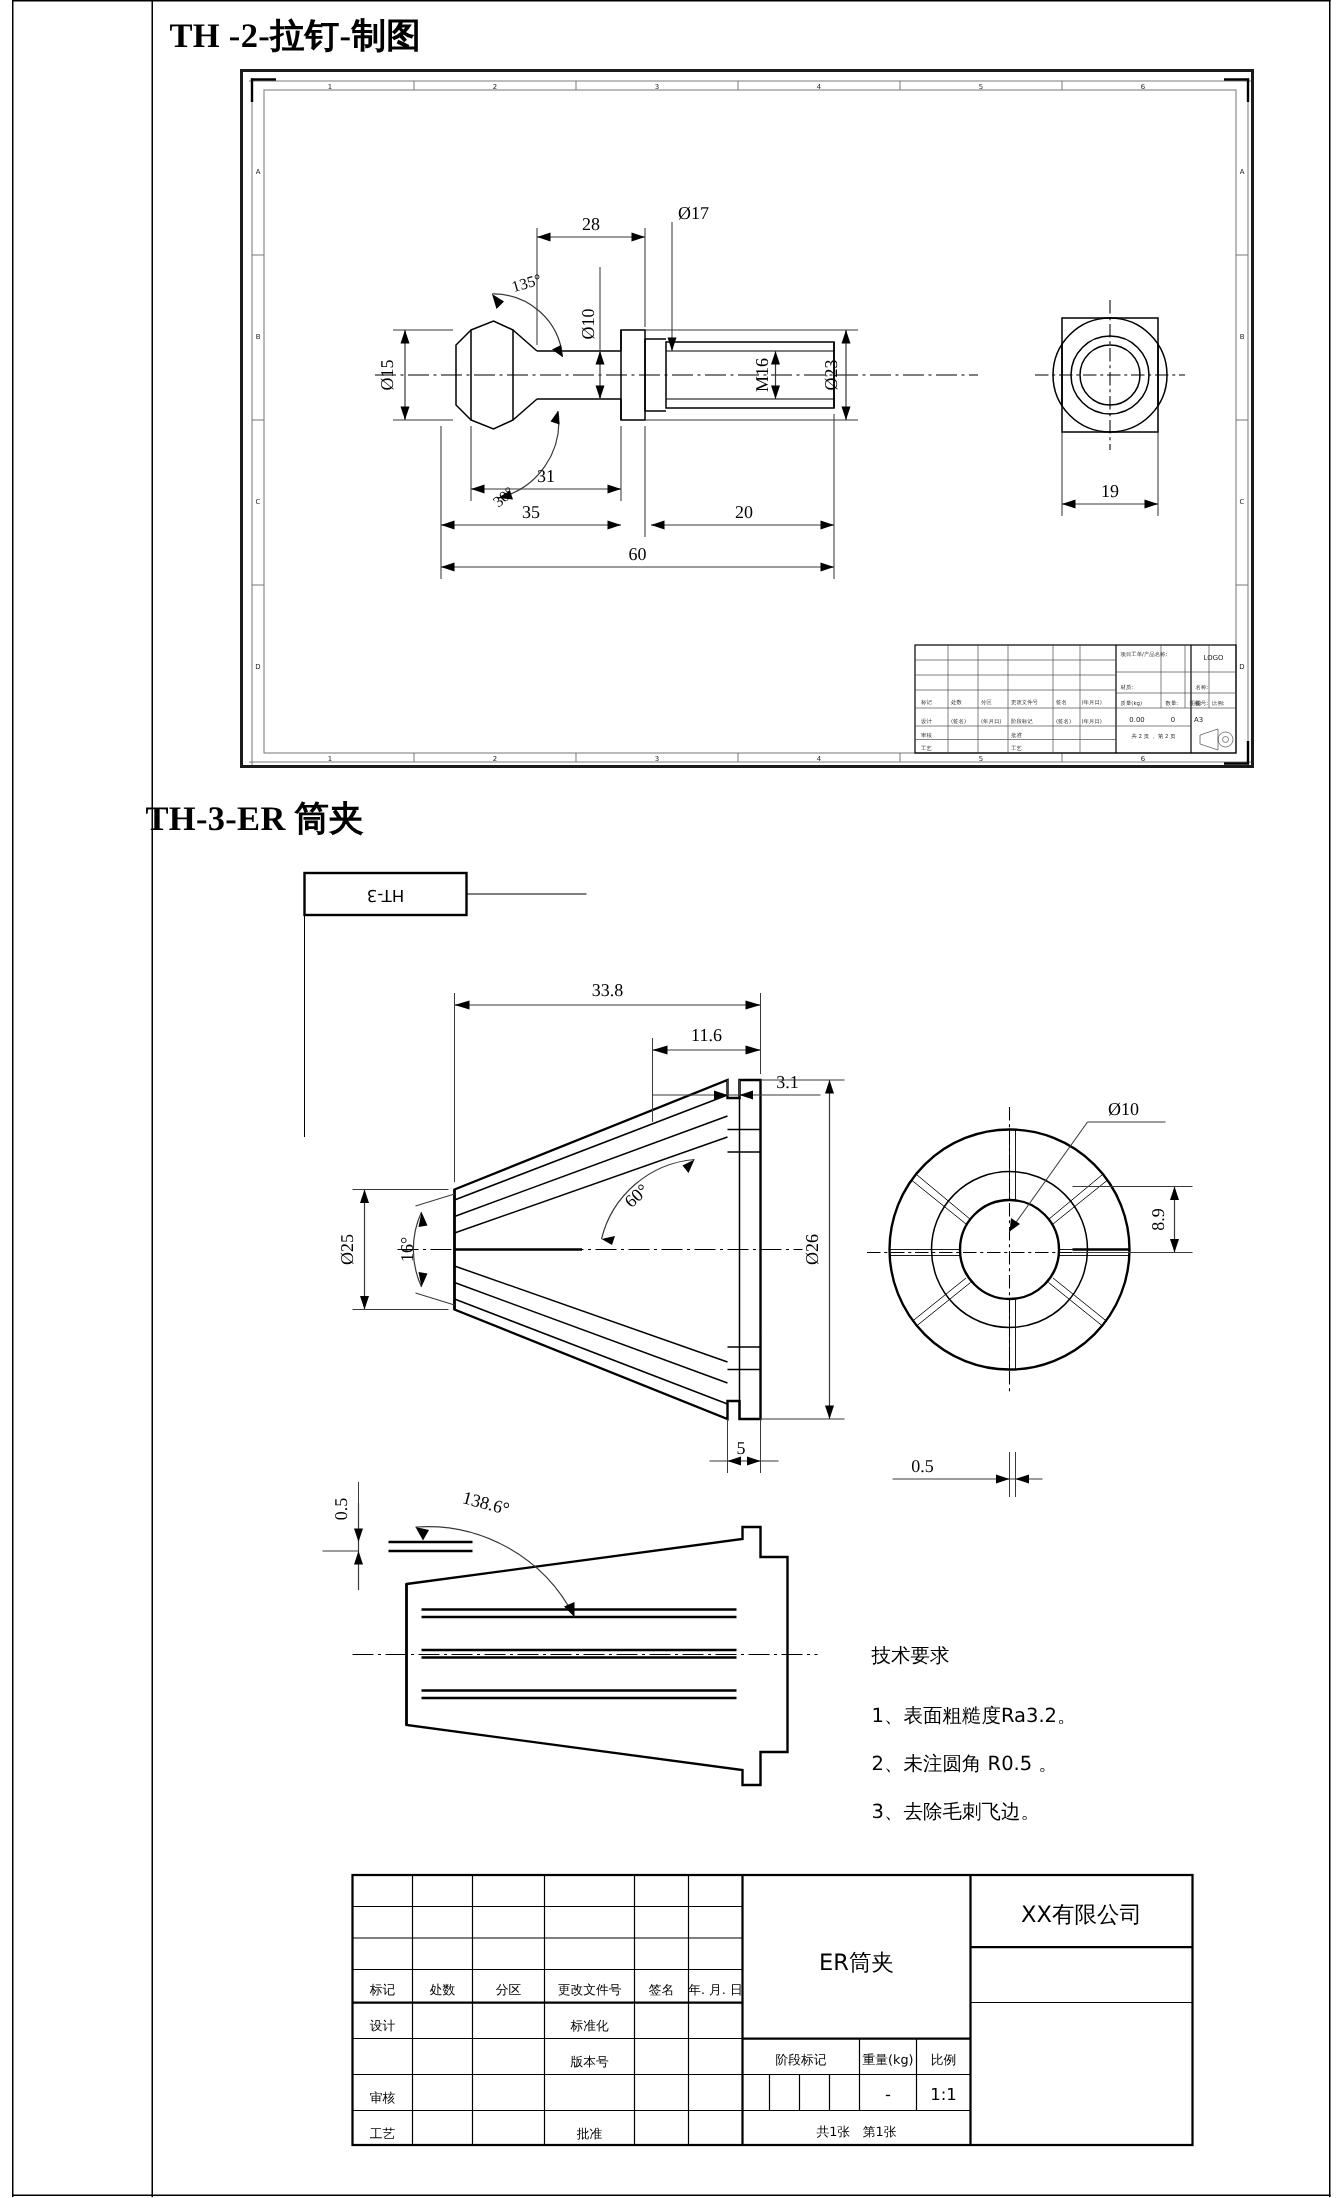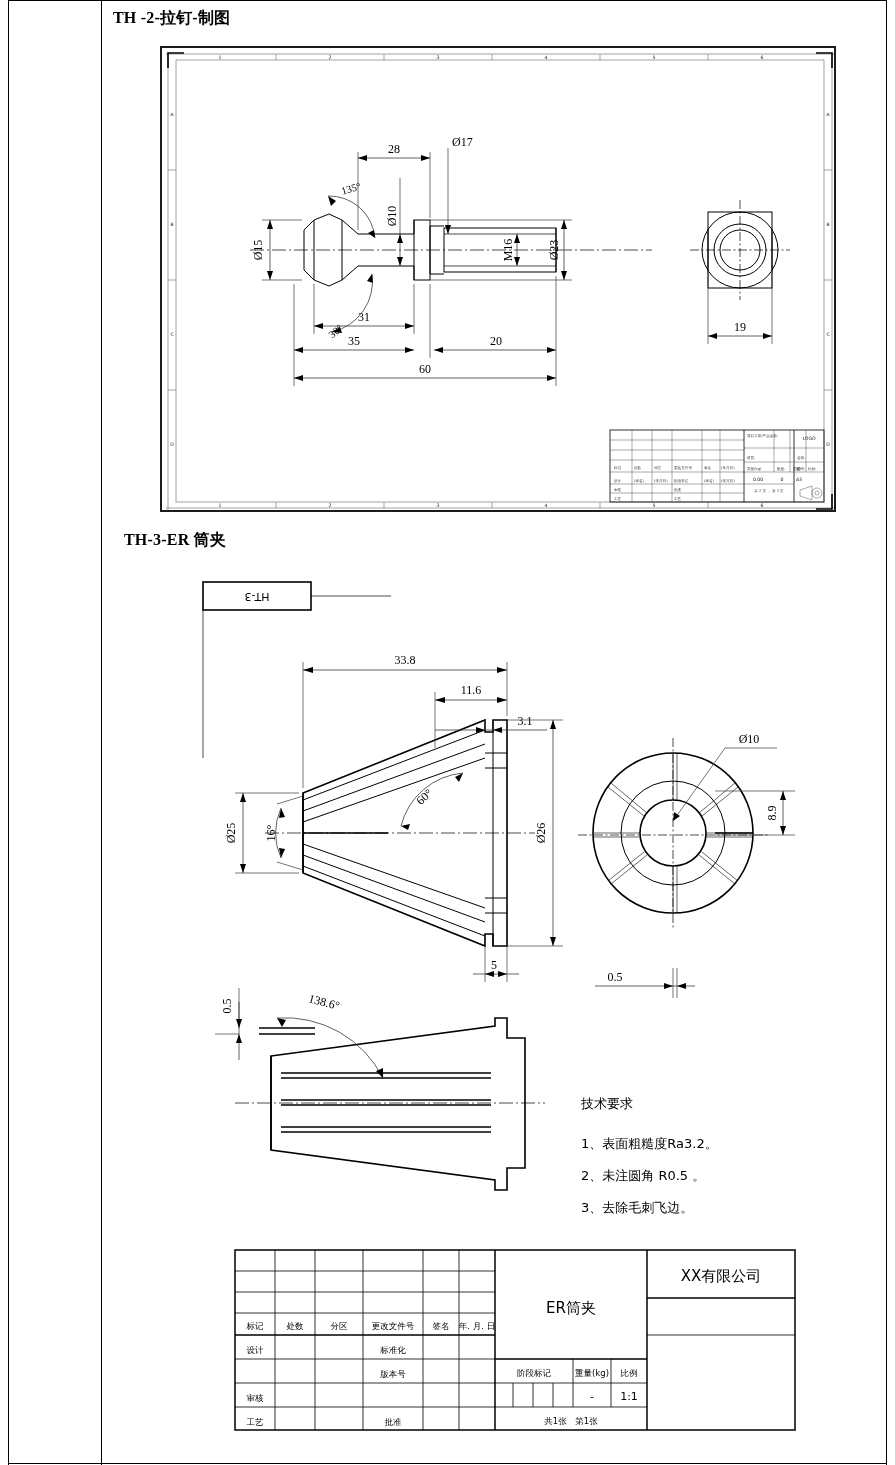--- a/index.html
+++ b/index.html
@@ -7,23 +7,23 @@
 
   .page{position:relative;width:895px;height:1465px;overflow:hidden;background:#fff;}
 
   
   .doc-border-left{position:absolute;left:8px;top:0;width:1px;height:1465px;background:#000;}
   .doc-border-left2{position:absolute;left:101px;top:0;width:1px;height:1465px;background:#000;}
   .doc-border-right{position:absolute;left:886px;top:0;width:1px;height:1465px;background:#000;}
   .doc-border-top{position:absolute;left:8px;top:0;width:879px;height:1px;background:#000;}
   .doc-border-bottom{position:absolute;left:8px;top:1463px;width:879px;height:1px;background:#000;}
 
-  .heading{position:absolute;font-family:"Liberation Serif",serif;font-weight:bold;font-size:16px;letter-spacing:.2px;white-space:nowrap;}
+  .heading{position:absolute;font-family:"Liberation Serif",serif;font-weight:bold;font-size:23px;letter-spacing:.2px;white-space:nowrap;}
   #h1{left:113px;top:8px;}
-  #h2{left:124px;top:530px;}
+  #h2{left:97px;top:530px;}
 
   
   .sheet{position:absolute;background:#fff;text-align:right;}
   #sheet1{left:160px;top:46px;width:676px;height:466px;border:2px solid #1b1b1b;box-sizing:border-box;}
 
   
   svg.draw{position:absolute;left:0;top:0;overflow:visible;}
 
   
   #sheet2{left:195px;top:578px;width:620px;height:865px;border:none;}

